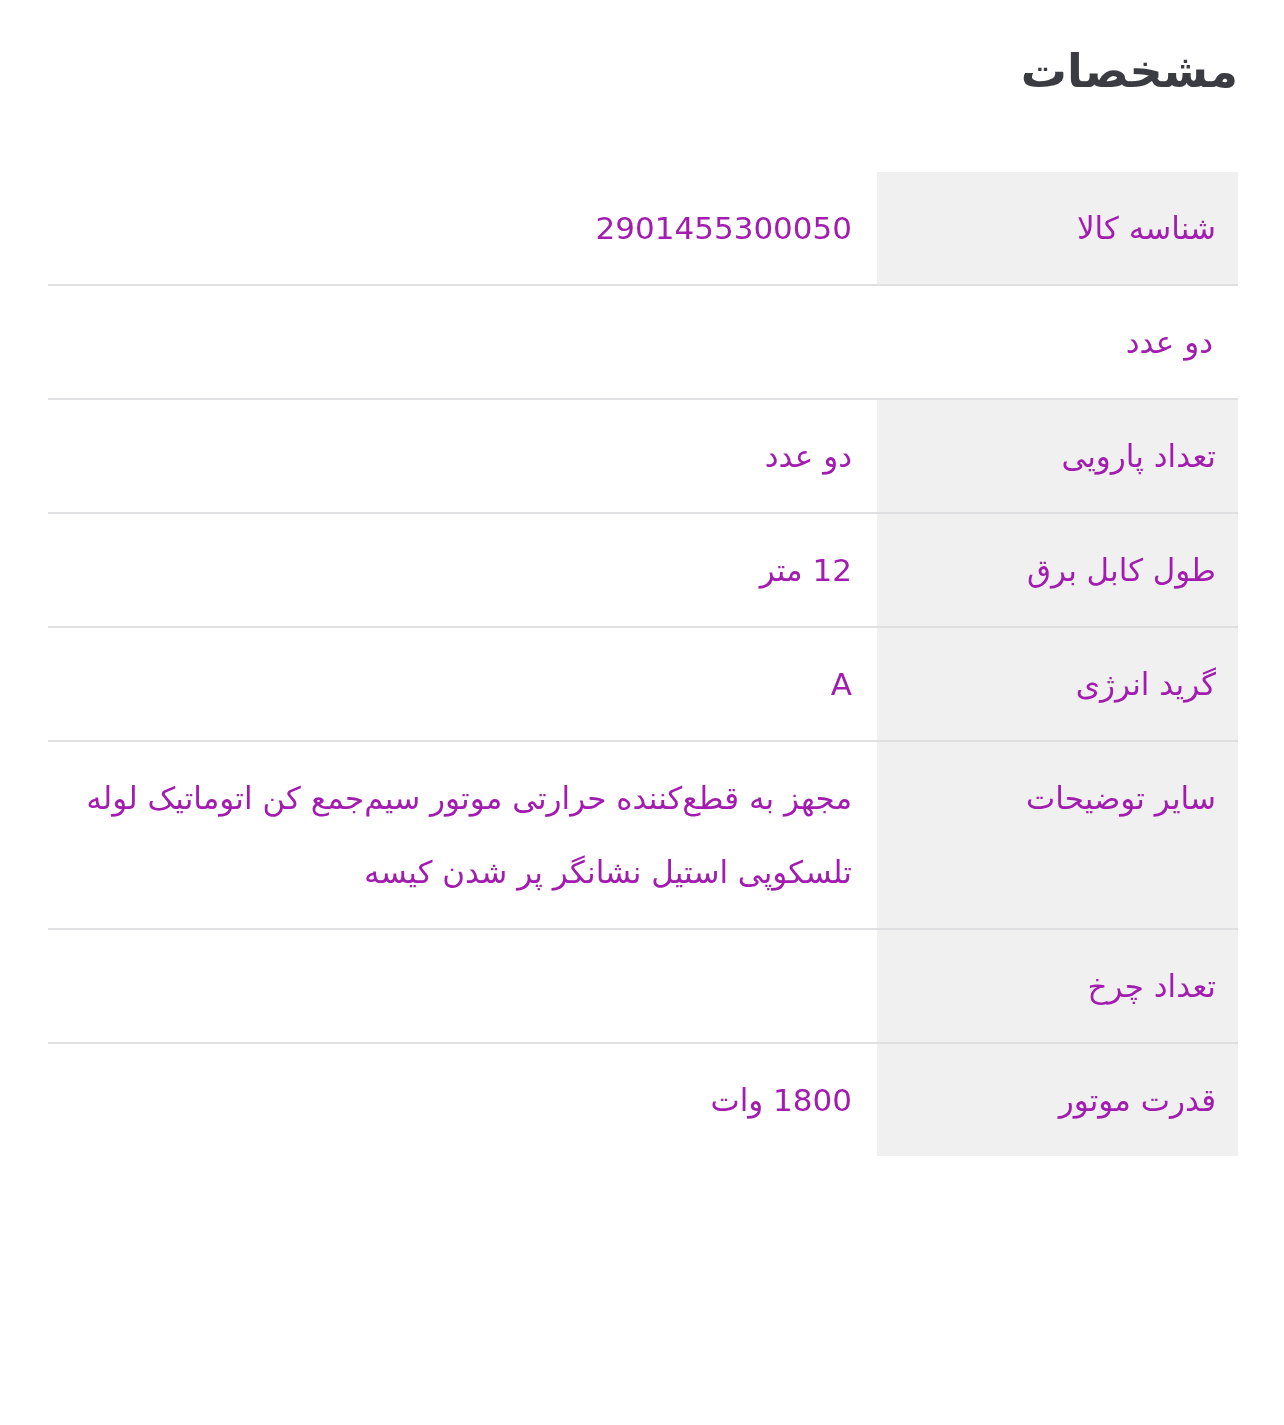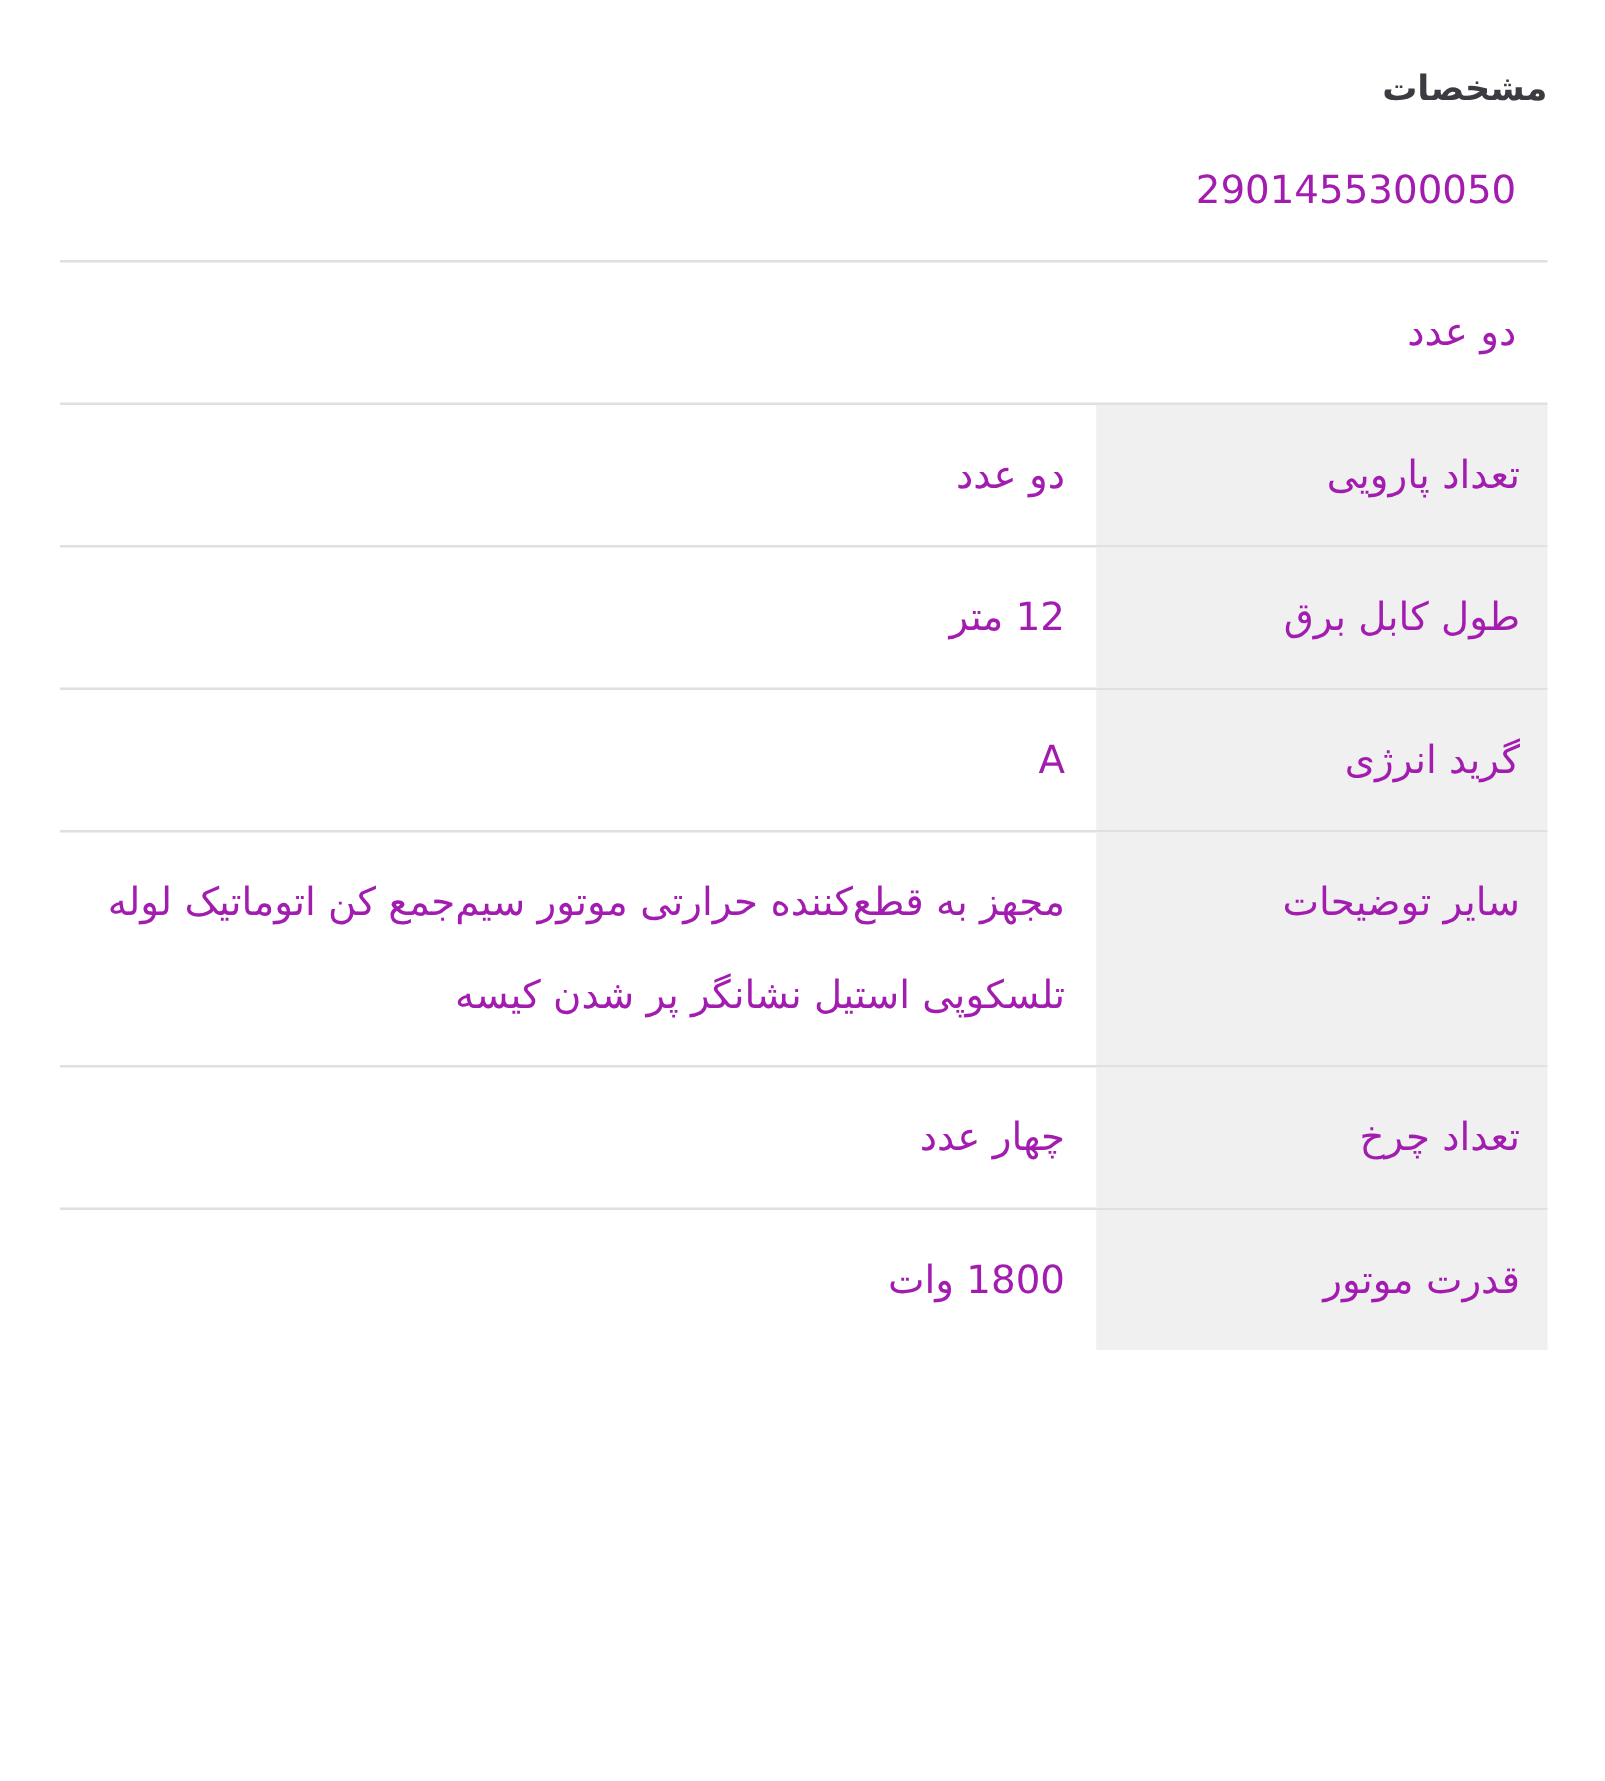--- a/index.html
+++ b/index.html
@@ -11,21 +11,22 @@
     direction: rtl;
     font-family: "DejaVu Sans", sans-serif;
   }
   .page {
     width: 1284px;
     height: 1425px;
     padding: 0 46px 0 48px;
   }
   .section-title {
     padding-top: 46px;
-    font-size: 28px;
+    margin-bottom: 76px;
+    font-size: 46px;
     line-height: 50px;
     font-weight: 700;
     color: #3b3b42;
     text-align: right;
   }
   .spec-table {
     width: 100%;
   }
   .spec-row {
     display: flex;
@@ -59,20 +60,21 @@
 </head>
 <body>
 
 <div class="page">
 
   <h2 class="section-title">مشخصات</h2>
 
   <div class="spec-table">
 
     <div class="spec-row">
+      <div class="cell cell-label">شناسه کالا</div>
       <div class="cell cell-value">2901455300050</div>
     </div>
 
     <div class="spec-row">
       <div class="cell cell-value">دو عدد</div>
     </div>
 
     <div class="spec-row">
       <div class="cell cell-label">تعداد پارویی</div>
       <div class="cell cell-value">دو عدد</div>
@@ -88,21 +90,20 @@
       <div class="cell cell-value">A</div>
     </div>
 
     <div class="spec-row">
       <div class="cell cell-label">سایر توضیحات</div>
       <div class="cell cell-value">مجهز به قطع‌کننده حرارتی موتور سیم‌جمع کن اتوماتیک لوله تلسکوپی استیل نشانگر پر شدن کیسه</div>
     </div>
 
     <div class="spec-row">
       <div class="cell cell-label">تعداد چرخ</div>
-      <div class="cell cell-value">چهار عدد</div>
     </div>
 
     <div class="spec-row">
       <div class="cell cell-label">قدرت موتور</div>
       <div class="cell cell-value">1800 وات</div>
     </div>
 
   </div>
 </div>
 

